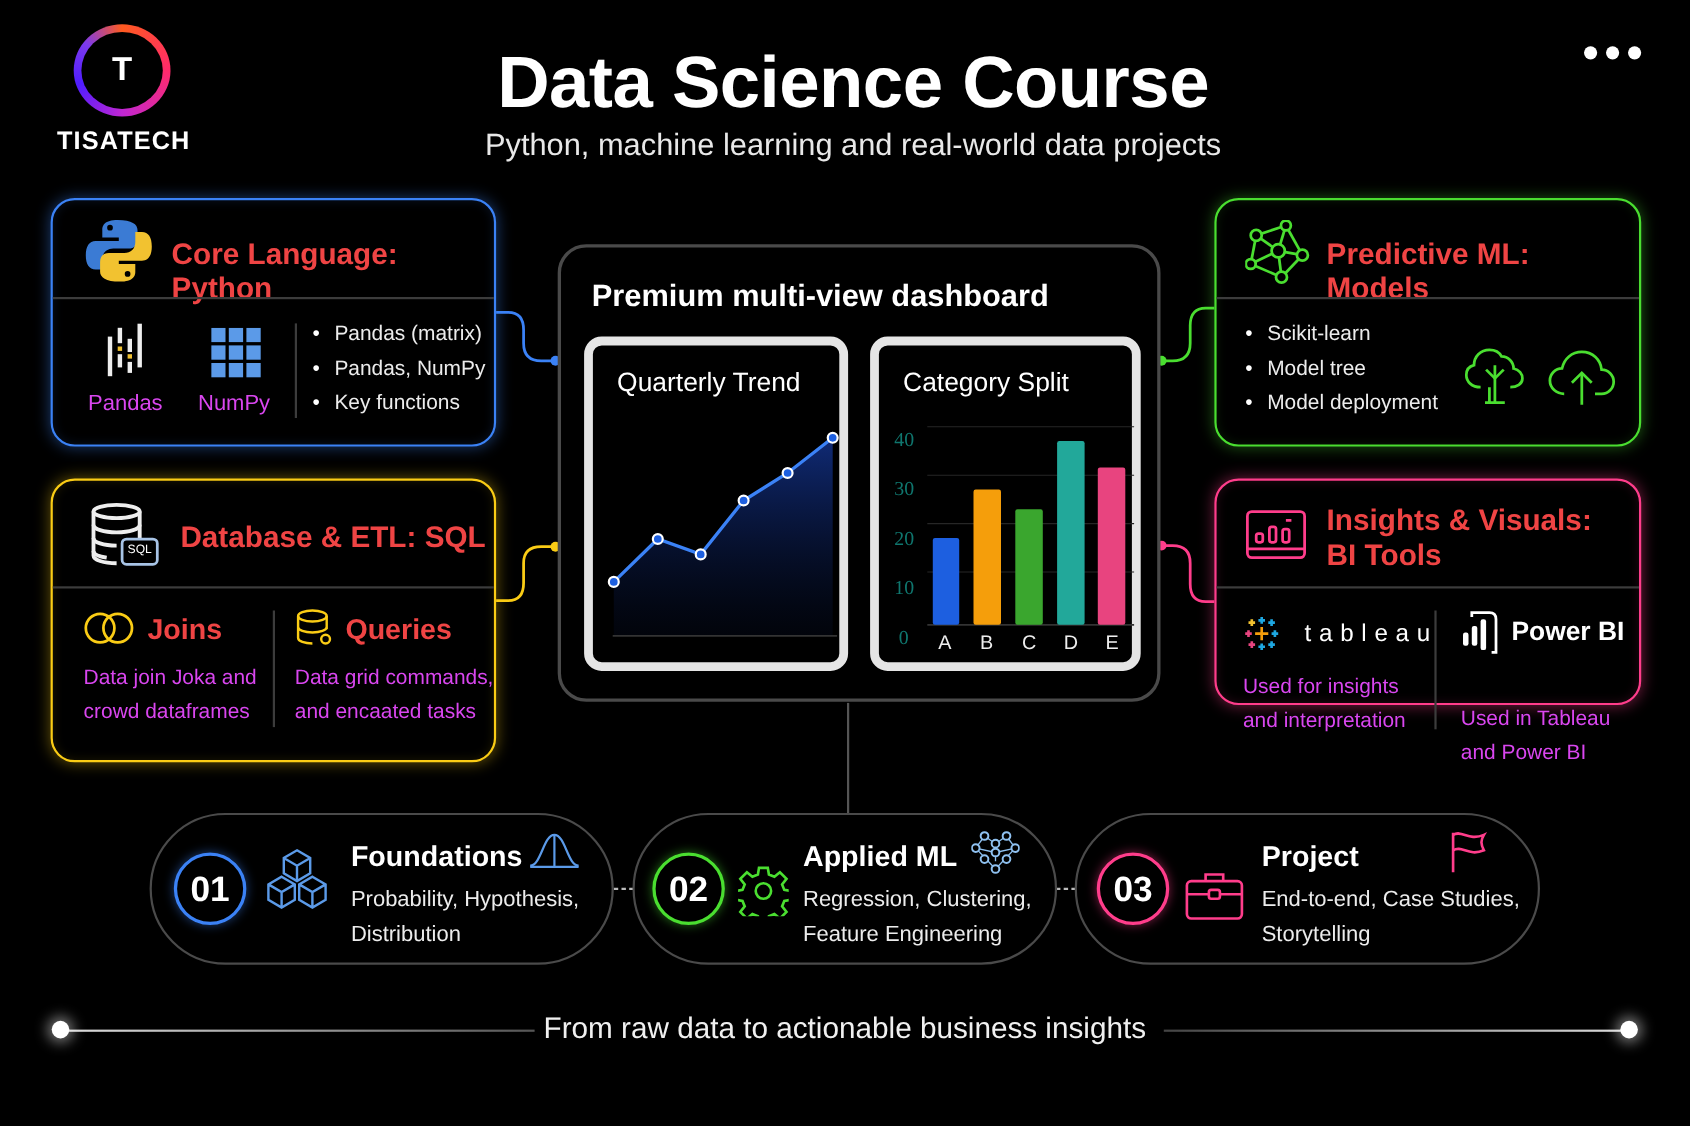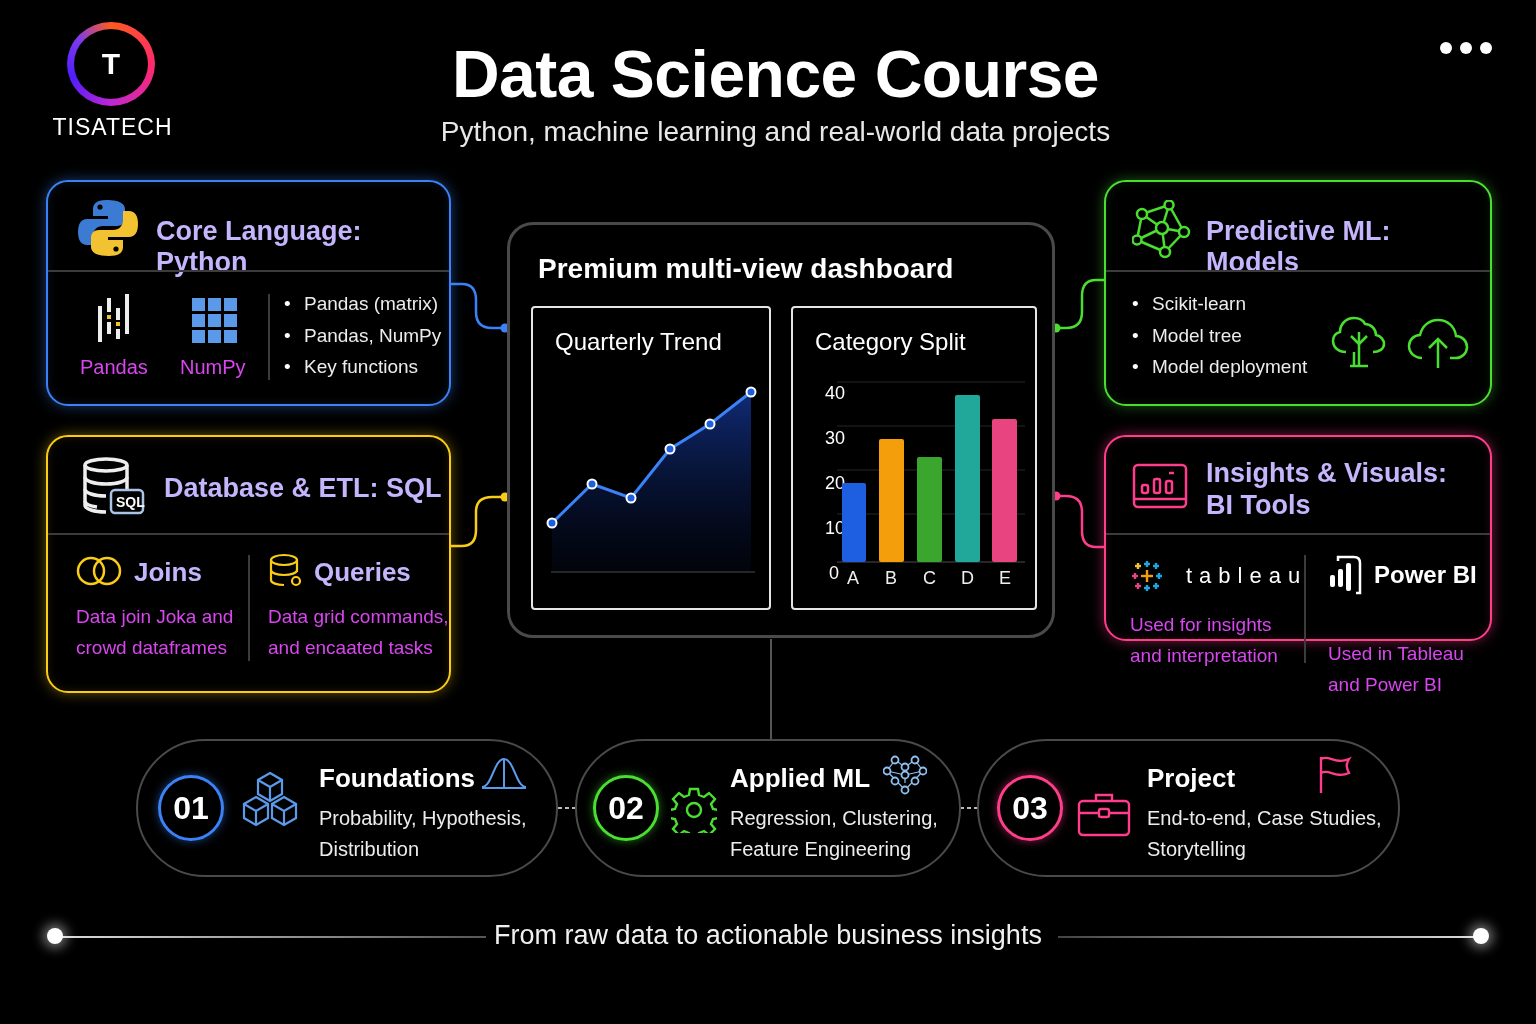--- a/index.html
+++ b/index.html
@@ -6,44 +6,44 @@
   html, body { width: 1536px; height: 1024px; background: #000; overflow: hidden; }
   body { position: relative; font-family: "Liberation Sans", "DejaVu Sans", sans-serif; color: #fff; }
   .abs { position: absolute; }
 
   
   .logo-ring { left: 67px; top: 22px; width: 88px; height: 84px; border-radius: 50%;
     background: conic-gradient(from 0deg, #ff5a1f, #ff2a6a 25%, #c026d3 50%, #4f1dff 70%, #7c3aed 85%, #ff5a1f);
     display:flex; align-items:center; justify-content:center; }
   .logo-ring::before { content:""; position:absolute; inset:7px; border-radius:50%; background:#000; }
   .logo-t { position: relative; font-weight: 700; font-size: 30px; color:#fff; }
-  .logo-text { left: 40px; top: 114px; width: 145px; text-align:center; font-weight: 400; font-size: 23px; letter-spacing: 1px; }
+  .logo-text { left: 40px; top: 114px; width: 145px; text-align:center; font-weight: 700; font-size: 23px; letter-spacing: 1px; }
   .title { left: 0; width: 1536px; top: 36px; text-align: center; font-weight: 700; font-size: 66px; letter-spacing: -0.5px; padding-left: 15px; }
   .subtitle { left: 0; width: 1536px; top: 116px; text-align: center; font-size: 28px; color: #e8e8e8; padding-left: 15px; }
   .more-btn { left: 1440px; top: 42px; display:flex; gap:8px; cursor:pointer; }
   .more-btn span { width: 12px; height: 12px; border-radius: 50%; background: #fff; display:block; }
 
   
   .card { border: 2px solid; border-radius: 22px; background: #000; }
   .card .divider { position:absolute; left:0; right:0; height:2px; background:#3c3c3c; }
   .card-blue { left: 46px; top: 180px; width: 405px; height: 226px; border-color:#3b82f6; box-shadow: 0 0 14px rgba(59,130,246,.45), inset 0 0 10px rgba(59,130,246,.15); }
   .card-yellow { left: 46px; top: 435px; width: 405px; height: 258px; border-color:#facc15; box-shadow: 0 0 14px rgba(250,204,21,.4), inset 0 0 10px rgba(250,204,21,.12); }
   .card-green { left: 1104px; top: 180px; width: 388px; height: 226px; border-color:#4ade30; box-shadow: 0 0 14px rgba(74,222,48,.4), inset 0 0 10px rgba(74,222,48,.12); }
   .card-pink { left: 1104px; top: 435px; width: 388px; height: 206px; border-color:#ff3d8b; box-shadow: 0 0 14px rgba(255,61,139,.45), inset 0 0 10px rgba(255,61,139,.15); }
-  .card-title { font-size: 27px; font-weight: 600; color:#c4b5fd; }
+  .card-title { font-size: 27px; font-weight: 600; color:#ef4444; }
   .body-text { font-size: 19px; color:#d946ef; line-height: 31px; }
   .bullets { list-style: none; }
   .bullets li { font-size: 19px; line-height: 31.5px; color:#ececec; position: relative; padding-left: 22px; }
   .bullets li::before { content:"•"; position:absolute; left:2px; color:#fff; }
   .vsep { position:absolute; width:2px; background:#3c3c3c; }
 
   
   .dash { left: 507px; top: 222px; width: 548px; height: 416px; border: 3px solid #4a4a4a; border-radius: 26px; background:#000; }
   .dash-title { left: 28px; top: 28px; font-size: 28px; font-weight: 600; }
-  .panel { border: 2px solid #e5e5e5; border-radius: 4px; background: #000; }
+  .panel { border: 8px solid #e5e5e5; border-radius: 16px; background: #000; }
   .panel-title { font-size: 24px; font-weight: 500; }
 
   
   svg.overlay { position:absolute; left:0; top:0; pointer-events:none; }
 
   
   .step { border: 2px solid #4a4a4a; border-radius: 70px; height: 138px; top: 739px; background:#000; }
   .num { width: 66px; height: 66px; border-radius: 50%; border: 3px solid; display:flex; align-items:center; justify-content:center; font-size: 32px; font-weight: 700; }
   .step-title { font-size: 26px; font-weight: 600; }
   .step-desc { font-size: 20px; color:#ececec; line-height: 31px; }
@@ -139,21 +139,21 @@
 
 <div class="abs card card-yellow">
   <div class="abs" style="left:34px;top:20px;">
     <svg width="64" height="60" viewBox="0 0 64 60">
       <ellipse cx="24" cy="8" rx="21" ry="6" fill="none" stroke="#eee" stroke-width="3.5"></ellipse>
       <path d="M3 8v40c0 4 9 7 21 7" fill="none" stroke="#eee" stroke-width="3.5"></path>
       <path d="M45 8v24" fill="none" stroke="#eee" stroke-width="3.5"></path>
       <path d="M3 20c0 4 9 7 21 7s21-3 21-7M3 32c0 4 9 7 21 7M3 44c0 3 5 5 12 6" fill="none" stroke="#eee" stroke-width="3.5"></path>
       <rect x="29" y="33" width="32" height="23" rx="4" fill="#000" stroke="#a8c4e6" stroke-width="2.5"></rect>
     </svg>
-    <span class="abs" style="left:34px;top:37px;font-size:14px;font-weight:700;">SQL</span>
+    <span class="abs" style="left:34px;top:37px;font-size:11px;font-weight:400;">SQL</span>
   </div>
   <div class="abs card-title" style="left:116px;top:36px;">Database &amp; ETL: SQL</div>
   <div class="divider" style="top:96px;"></div>
 
   <div class="abs" style="left:28px;top:118px;">
     <svg width="48" height="32" viewBox="0 0 48 32">
         <circle cx="15" cy="16" r="13" fill="none" stroke="#facc15" stroke-width="2.5"></circle>
         <circle cx="31" cy="16" r="13" fill="none" stroke="#facc15" stroke-width="2.5"></circle>
       </svg>
   </div>
@@ -198,21 +198,21 @@
           <circle cx="98" cy="190" r="4.5"></circle>
         <circle cx="137" cy="141" r="4.5"></circle>
           <circle cx="177" cy="116" r="4.5"></circle>
           <circle cx="218" cy="84" r="4.5"></circle>
       </g>
     </svg>
   </div>
 
   <div class="abs panel" style="left:281px;top:81px;width:246px;height:304px;">
     <div class="abs panel-title" style="left:22px;top:20px;">Category Split</div>
-    <div class="abs" style="left:32px;top:63px;font-size:18px;line-height:45px;color:#ffffff;">
+    <div class="abs" style="left:14px;top:63px;font-size:18px;line-height:45px;color:#0f766e;font-family:Liberation Serif, serif;">
       <div>40</div>
       <div>30</div>
       <div>20</div>
       <div>10</div>
       <div style="padding-left:4px;">0</div>
     </div>
     <svg class="abs" style="left:0;top:0;" width="246" height="304">
       <g stroke="#262626" stroke-width="1">
         <line x1="44" y1="74" x2="232" y2="74"></line>
           <line x1="44" y1="118" x2="232" y2="118"></line>

